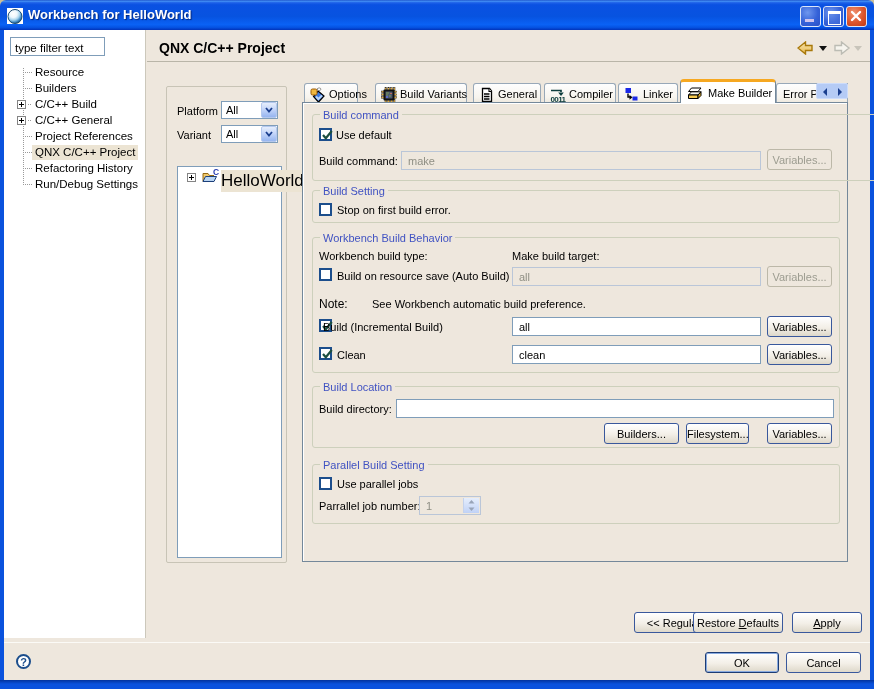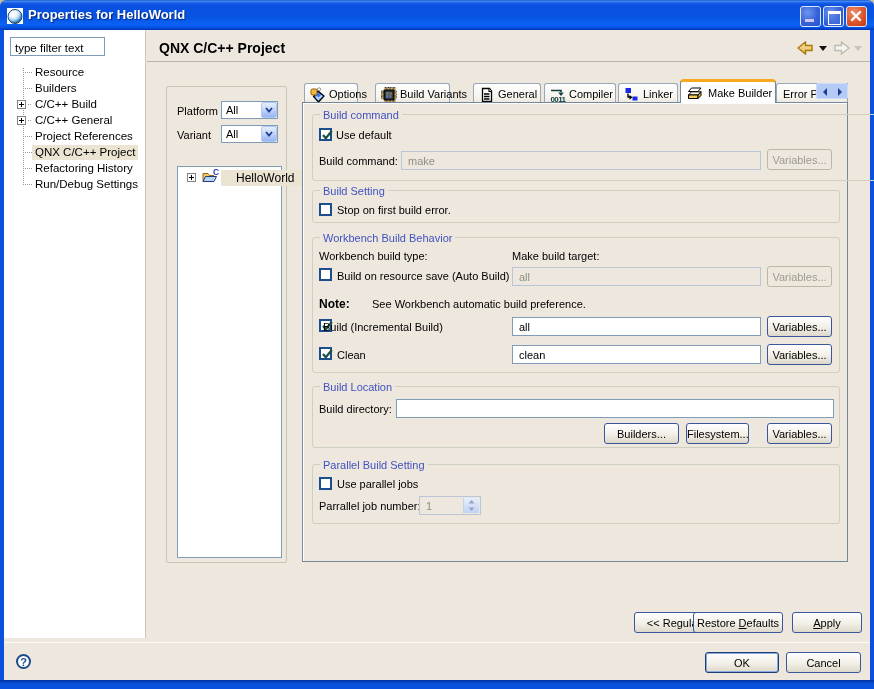--- a/index.html
+++ b/index.html
@@ -118,21 +118,21 @@
           <stop offset="0" stop-color="#ffffff"></stop>
           <stop offset="0.38" stop-color="#ecf6fc"></stop>
           <stop offset="0.62" stop-color="#a8d4ec"></stop>
           <stop offset="0.82" stop-color="#4890c8"></stop>
           <stop offset="1" stop-color="#184e7c"></stop>
         </radialGradient>
       </defs>
       <circle cx="8" cy="8.5" r="7" fill="url(#sph)" stroke="#1a4a70" stroke-width="1"></circle>
     </svg>
 </div>
-<div id="wintitle">Properties for HelloWorld</div>
+<div id="wintitle">Workbench for HelloWorld</div>
 <div class="tbtn" id="btn-min"></div>
 <div class="tbtn" id="btn-max"></div>
 <div class="tbtn" id="btn-close">
 <svg width="19" height="19">
       <path d="M5 5 L13 13 M13 5 L5 13" stroke="#fff" stroke-width="2.4" stroke-linecap="round"></path>
     </svg>
 </div>
 
 <div id="leftpanel">
   <input id="filter" value="type filter text" style="">
@@ -203,32 +203,32 @@
 <div id="treebox">
   <div class="plus" style="left:9px;top:6px;">
       <i></i>
       <b></b>
     </div>
   <svg style="position:absolute;left:23px;top:2px;" width="20" height="15">
     <path d="M2 12.5 L2 4.5 L7 4.5 L8.5 6.5 L13 6.5" fill="#f0c86a" stroke="#946812" stroke-width="1"></path>
     <path d="M2 12.5 L4.5 7.5 L15.5 7.5 L13 12.5 Z" fill="#b8d4f2" stroke="#1c3f7a" stroke-width="1"></path>
     <text x="12" y="6" font-size="8.5" font-weight="bold" fill="#2a3fb0" font-family="Liberation Sans">C</text>
   </svg>
-  <div style="position:absolute;left:43px;top:3px;background:#ece4d3;padding:1px 15px;font-size:12px;">HelloWorld</div>
+  <div style="position:absolute;left:43px;top:3px;background:#ece4d3;padding:1px 0;font-size:17px;">HelloWorld</div>
 </div>
 
 <div class="tab" style="left:304px;width:54px;">Options
   <svg class="tabicon" viewBox="0 0 16 16">
       <path d="M8 4 L14 9 L8.5 15 L3.5 9.5 Z" fill="#3a78e0" stroke="#000" stroke-width="1.2"></path>
       <path d="M6 9.5 L8.3 12 L12 8.5" fill="none" stroke="#b8d4f8" stroke-width="2"></path>
       <rect x="1" y="2" width="6" height="6" rx="1.5" fill="#f0b840" stroke="#9a5a08" stroke-width="1"></rect>
       <path d="M7 2 C8 0.5 11 0.5 11 2.5 L9 4 Z" fill="#fff" stroke="#777" stroke-width="0.8"></path>
     </svg>
 </div>
-<div class="tab" style="left:375px;width:75px;">Build Variants
+<div class="tab" style="left:375px;width:92px;">Build Variants
   <svg class="tabicon" viewBox="0 0 16 16">
       <g fill="#f2b83c" stroke="#222" stroke-width="0.5">
         <rect x="4" y="0.5" width="1.6" height="3"></rect>
         <rect x="6.8" y="0.5" width="1.6" height="3"></rect>
         <rect x="9.6" y="0.5" width="1.6" height="3"></rect>
         <rect x="12.4" y="0.5" width="1.6" height="3"></rect>
         <rect x="4" y="12.5" width="1.6" height="3"></rect>
         <rect x="6.8" y="12.5" width="1.6" height="3"></rect>
         <rect x="9.6" y="12.5" width="1.6" height="3"></rect>
         <rect x="12.4" y="12.5" width="1.6" height="3"></rect>
@@ -306,21 +306,21 @@
 
 <div class="group" style="top:237px;width:528px;height:136px;">
     <span class="gtitle">Workbench Build Behavior</span>
   </div>
 <div class="lbl" style="left:319px;top:250px;">Workbench build type:</div>
 <div class="lbl" style="left:512px;top:250px;">Make build target:</div>
 <div class="cb" style="left:319px;top:268px;"></div>
 <div class="lbl" style="left:337px;top:270px;">Build on resource save (Auto Build)</div>
 <div class="fielddis" style="left:512px;top:267px;width:249px;">all</div>
 <div class="btndis" style="left:767px;top:266px;width:65px;">Variables...</div>
-<div class="lbl" style="left:319px;top:297px;font-weight:bold;font-size:12px;">Note:</div>
+<div class="lbl" style="left:319px;top:297px;font-weight:normal;font-size:12px;">Note:</div>
 <div class="lbl" style="left:372px;top:298px;">See Workbench automatic build preference.</div>
 <div class="cb" style="left:319px;top:319px;">
     <svg width="13" height="13">
       <path d="M2 6 L4.8 9.3 L10.8 2" fill="none" stroke="#1d5040" stroke-width="2.2"></path>
     </svg>
   </div>
 <div class="lbl" style="left:323px;top:321px;">Build (Incremental Build)</div>
 <div class="fieldw" style="left:512px;top:317px;width:249px;">all</div>
 <div class="btn" style="left:767px;top:316px;width:65px;">Variables...</div>
 <div class="cb" style="left:319px;top:347px;">

